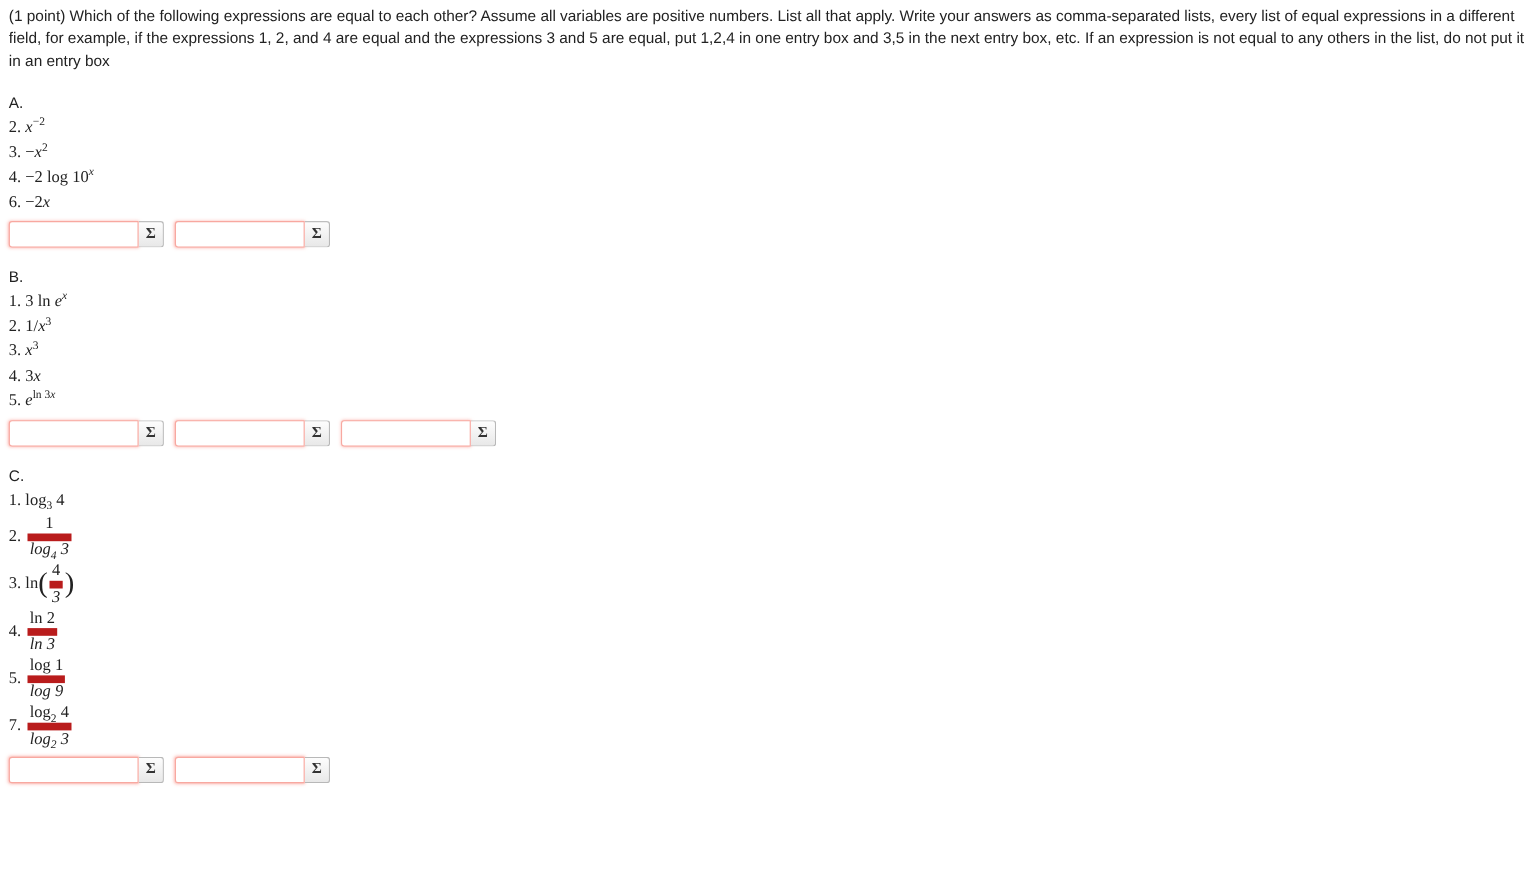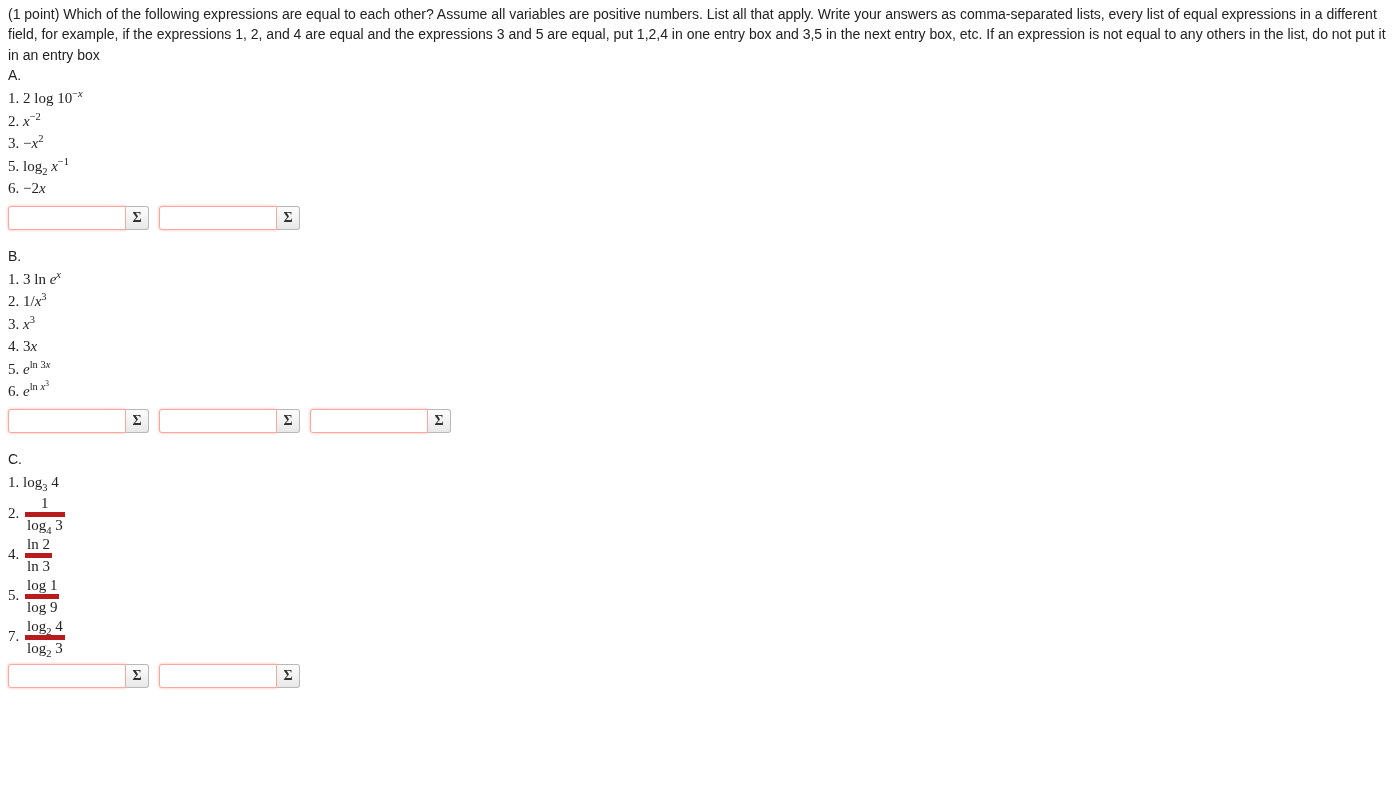--- a/index.html
+++ b/index.html
@@ -3,21 +3,21 @@
 <meta charset="utf-8">
 <style>
   body {
     font-family: Arial, Helvetica, sans-serif;
     font-size: 14px;
     color: #222;
     margin: 0;
     padding: 4px 8px;
     line-height: 1.45;
   }
-  .instr { }
+  .instr { margin-bottom: 18px; }
   .section { margin-bottom: 16px; }
   .section-label { margin: 0 0 2px 0; }
   .item-list { margin: 0 0 6px 0; padding: 0; }
   .item { margin: 0; padding: 0; line-height: 1.5; }
   .math { font-family: 'Times New Roman', Times, serif; font-size: 15px; }
   .row { display: flex; align-items: center; gap: 10px; margin-top: 4px; }
   .answer {
     display: flex;
     align-items: stretch;
   }
@@ -51,21 +51,21 @@
   .frac {
     display: inline-flex;
     flex-direction: column;
     align-items: center;
     vertical-align: middle;
     font-family: 'Times New Roman', serif;
     line-height: 1;
     margin: 2px 2px;
   }
   .frac .num { padding: 0 2px 1px 2px; }
-  .frac .den { border-top: 5px solid #b91c1c; padding: 1px 2px 0 2px; }
+  .frac .den { border-top: 7px solid #b91c1c; padding: 1px 2px 0 2px; font-style: italic; }
   .paren-frac {
     display: inline-flex;
     align-items: center;
     vertical-align: middle;
   }
   .big-paren {
     font-family: 'Times New Roman', serif;
     font-size: 26px;
     line-height: 26px;
     position: relative;
@@ -76,24 +76,23 @@
 <body>
 
 <div class="instr">
   <span>(1 point)</span>
   <span>Which of the following expressions are equal to each other? Assume all variables are positive numbers. List all that apply. Write your answers as comma-separated lists, every list of equal expressions in a different field, for example, if the expressions 1, 2, and 4 are equal and the expressions 3 and 5 are equal, put 1,2,4 in one entry box and 3,5 in the next entry box, etc. If an expression is not equal to any others in the list, do not put it in an entry box</span>
 </div>
 
 <div class="section">
   <div class="section-label">A.</div>
   <div class="item-list" id="list-A">
-      <div class="item math">1. 2 log 10<sup>−<i>x</i></sup></div>
       <div class="item math">2. <i>x</i><sup>−2</sup></div>
       <div class="item math">3. −<i>x</i><sup>2</sup></div>
-      <div class="item math">5. log<sub>2</sub> <i>x</i><sup>−1</sup></div>
+      <div class="item math">4. −2 log 10<sup><i>x</i></sup></div>
       <div class="item math">6. −2<i>x</i></div>
     </div>
   <div class="row" id="answers-A">
       <div class="answer">
         <input type="text" style="">
         <div class="sigma">Σ</div>
       </div>
       <div class="answer">
         <input type="text" style="">
         <div class="sigma">Σ</div>
@@ -102,21 +101,20 @@
 </div>
 
 <div class="section">
   <div class="section-label">B.</div>
   <div class="item-list" id="list-B">
       <div class="item math">1. 3 ln <i>e</i><sup><i>x</i></sup></div>
       <div class="item math">2. 1/<i>x</i><sup>3</sup></div>
       <div class="item math">3. <i>x</i><sup>3</sup></div>
       <div class="item math">4. 3<i>x</i></div>
       <div class="item math">5. <i>e</i><sup>ln 3<i>x</i></sup></div>
-      <div class="item math">6. <i>e</i><sup>ln <i>x</i><sup>3</sup></sup></div>
     </div>
   <div class="row" id="answers-B">
       <div class="answer">
         <input type="text" style="">
         <div class="sigma">Σ</div>
       </div>
       <div class="answer">
         <input type="text" style="">
         <div class="sigma">Σ</div>
       </div>
@@ -127,20 +125,28 @@
     </div>
 </div>
 
 <div class="section">
   <div class="section-label">C.</div>
   <div class="item-list" id="list-C">
       <div class="item math">1. log<sub>3</sub> 4</div>
       <div class="item math">2. <span class="frac">
           <span class="num">1</span>
           <span class="den">log<sub>4</sub> 3</span>
+        </span></div>
+      <div class="item math">3. ln<span class="paren-frac">
+          <span class="big-paren">(</span>
+          <span class="frac">
+            <span class="num">4</span>
+            <span class="den">3</span>
+          </span>
+          <span class="big-paren">)</span>
         </span></div>
       <div class="item math">4. <span class="frac">
           <span class="num">ln 2</span>
           <span class="den">ln 3</span>
         </span></div>
       <div class="item math">5. <span class="frac">
           <span class="num">log 1</span>
           <span class="den">log 9</span>
         </span></div>
       <div class="item math">7. <span class="frac">

